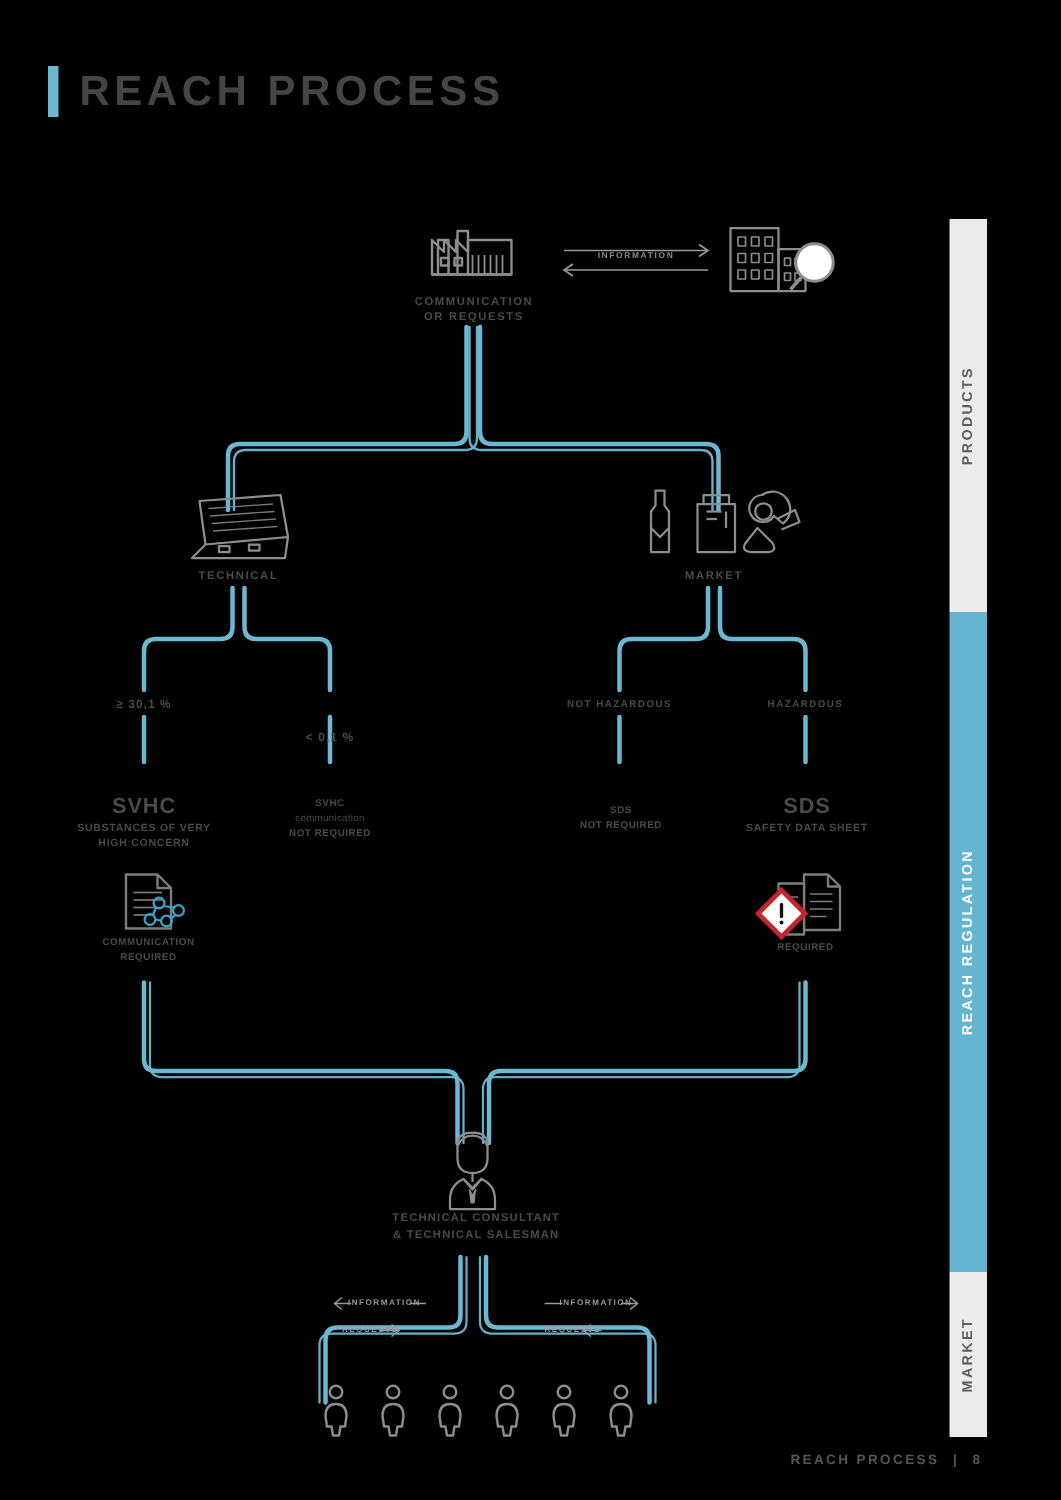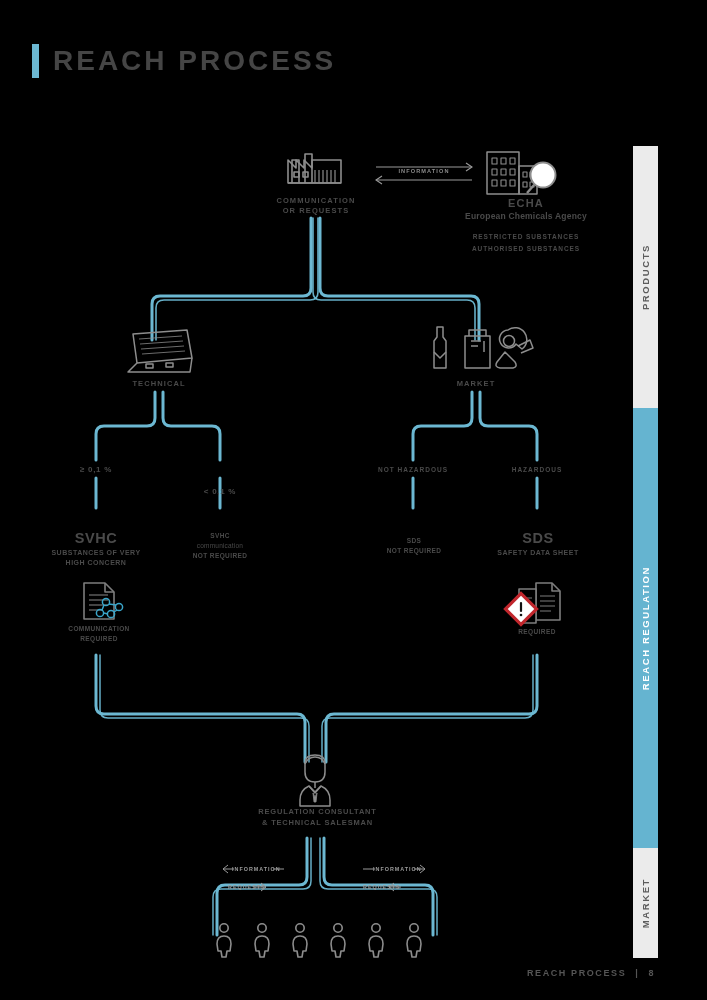--- a/index.html
+++ b/index.html
@@ -267,35 +267,27 @@
           <path d="M407 944 Q407 936 414 936 Q421 936 421 944 L420 951 L417 951 L416 957 L412 957 L411 951 L408 951 Z"></path>
         </g>
     </g>
   </svg>
 
   <div class="lbl t-node" style="left:251px; top:196px; width:130px;">
     <div>COMMUNICATION</div>
     <div>OR REQUESTS</div>
   </div>
 
-  <div class="lbl" style="left:443px; top:196px; width:166px;">
-    <div class="t-echa-h">ECHA</div>
-    <div class="t-echa-s">European Chemicals Agency</div>
-    <div class="t-echa-sub" style="margin-top:9px;">
-      <div>RESTRICTED SUBSTANCES</div>
-      <div>AUTHORISED SUBSTANCES</div>
-    </div>
-  </div>
 
   <div class="lbl t-arrow" style="left:356px; top:168px; width:136px;">INFORMATION</div>
 
   <div class="lbl t-node" style="left:113px; top:379px; width:92px;">TECHNICAL</div>
   <div class="lbl t-node" style="left:430px; top:379px; width:92px;">MARKET</div>
 
-  <div class="lbl t-cond" style="left:51px; top:465px; width:90px;">≥ 0,1 %</div>
+  <div class="lbl t-cond" style="left:51px; top:465px; width:90px;">≥ 30,1 %</div>
   <div class="lbl t-cond" style="left:175px; top:487px; width:90px;">&lt; 0,1 %</div>
   <div class="lbl t-cond" style="left:358px; top:466px; width:110px; font-size:6.5px; letter-spacing:1px;">NOT HAZARDOUS</div>
   <div class="lbl t-cond" style="left:487px; top:466px; width:100px; font-size:6.5px; letter-spacing:1px;">HAZARDOUS</div>
 
   <div class="lbl" style="left:31px; top:529px; width:130px;">
     <div class="t-big">SVHC</div>
     <div class="t-sub">
       <div>SUBSTANCES OF VERY</div>
       <div>HIGH CONCERN</div>
     </div>
@@ -318,21 +310,21 @@
   </div>
 
   <div class="lbl t-small" style="left:46px; top:624px; width:106px;">
     <div>COMMUNICATION</div>
     <div>REQUIRED</div>
   </div>
 
   <div class="lbl t-small" style="left:496px; top:627px; width:82px;">REQUIRED</div>
 
   <div class="lbl t-cons" style="left:240px; top:806px; width:155px;">
-    <div>REGULATION CONSULTANT</div>
+    <div>TECHNICAL CONSULTANT</div>
     <div>&amp; TECHNICAL SALESMAN</div>
   </div>
 
   <div class="lbl t-flow" style="left:232px; top:866px; width:44px;">INFORMATION</div>
   <div class="lbl t-flow" style="left:228px; top:884px; width:30px;">REQUESTS</div>
   <div class="lbl t-flow" style="left:373px; top:866px; width:44px;">INFORMATION</div>
   <div class="lbl t-flow" style="left:363px; top:884px; width:30px;">REQUESTS</div>
 
   <div class="bands">
     <div class="band band-products">

